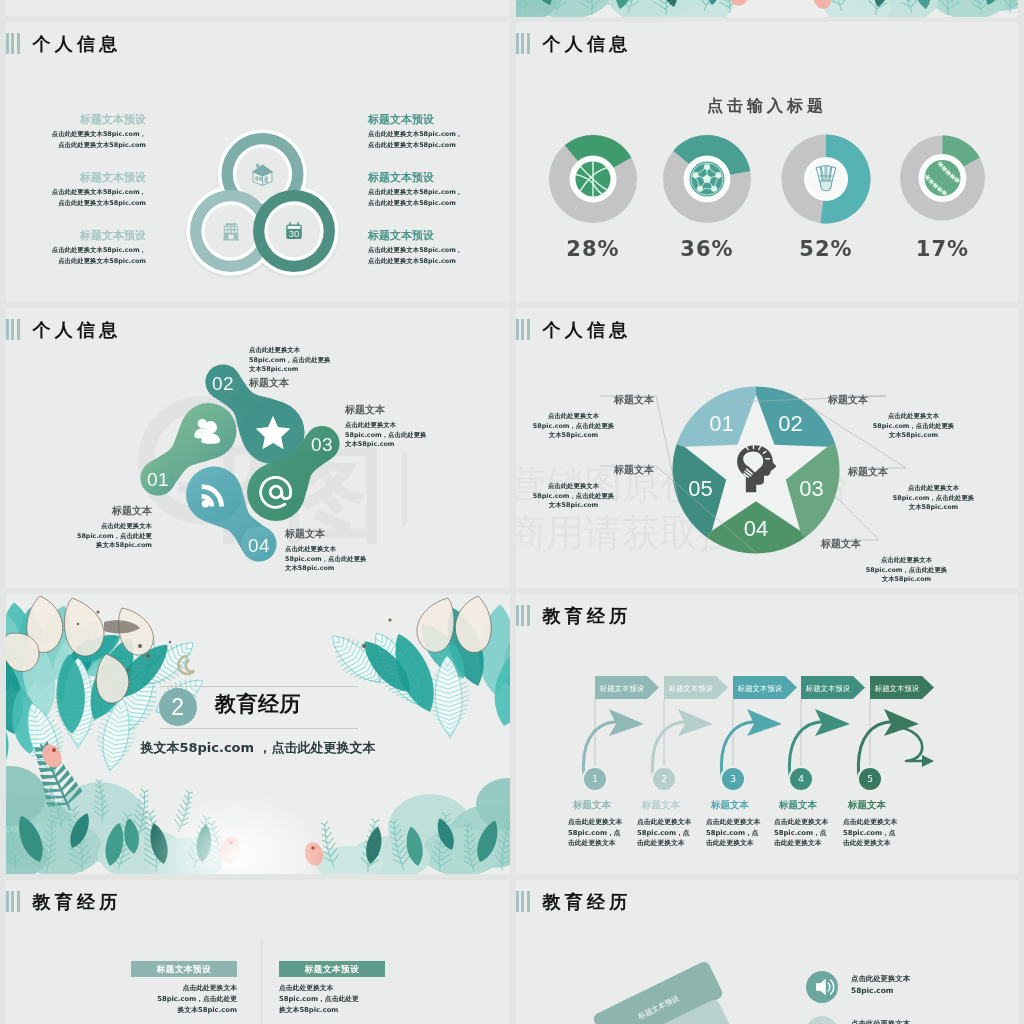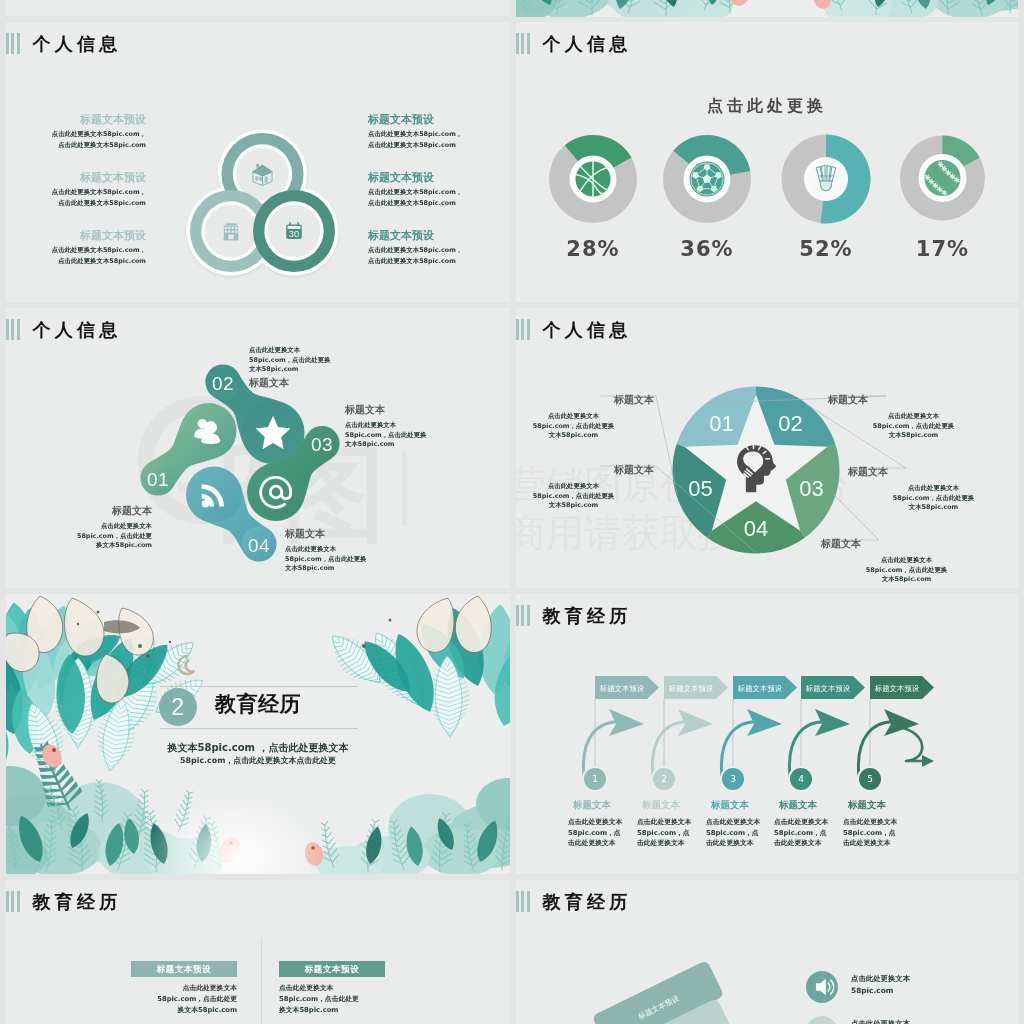--- a/index.html
+++ b/index.html
@@ -827,21 +827,21 @@
   <div class="slide col-r" style="top:22px;height:280px;">
     <div class="hdr">
       <span class="bars">
           <i></i>
           <i></i>
           <i></i>
         </span>
       <span class="hdr-txt cn">个人信息</span>
     </div>
     <div class="cn" style="position:absolute;left:0;top:74px;width:502px;text-align:center;font-size:16px;
-         font-weight:bold;color:#4a4a4a;letter-spacing:4px;">点击此处更换</div>
+         font-weight:bold;color:#4a4a4a;letter-spacing:4px;">点击输入标题</div>
     <div id="s2-donuts">
         <svg width="502" height="180" viewBox="0 0 502 180" style="position:absolute;left:0;top:90px;">
           <g>
       <circle cx="77" cy="67" r="44" fill="#c4c4c4"></circle>
       <path d="M77,67 L48.72,33.29 A44,44 0 0 1 115.41,45.53 Z" fill="#3f9b6e"></path>
       <circle cx="77" cy="67" r="23.5" fill="#fbfcfc"></circle>
       <circle cx="77" cy="67" r="17.5" fill="#3f9b6e"></circle>
       <g transform="translate(77,67) scale(0.875)">
               <g fill="none" stroke="#d9f4e4" stroke-width="1.7" stroke-linecap="round">
      <path d="M0,-20 L0,20"></path>
@@ -1855,22 +1855,21 @@
          pointer-events:none;"></div>
     <div style="position:absolute;left:154px;top:92px;width:198px;height:1px;background:#c6c9c9;"></div>
     <div style="position:absolute;left:154px;top:134px;width:198px;height:1px;background:#c6c9c9;"></div>
     <div style="position:absolute;left:152.6px;top:93.6px;width:38px;height:38px;border-radius:50%;background:#80b1ae;">
       <span class="cn" style="position:absolute;left:0;top:0;width:38px;height:38px;line-height:38px;
             text-align:center;font-size:23px;color:#ffffff;font-family:'Liberation Sans',sans-serif;font-weight:300;">2</span>
     </div>
     <div class="cn" style="position:absolute;left:209px;top:98px;font-size:21px;font-weight:bold;
          color:#151515;letter-spacing:0.5px;line-height:24px;">教育经历</div>
     <div id="s5-body" style="position:absolute;left:82px;top:148px;width:340px;text-align:center;">
-        <div class="cn bdy" style="font-size:10px;line-height:12.6px;">换文本58pic.com ，点击此处更换文本</div>
-        <div class="cn bdy" style="font-size:7.9px;line-height:12.6px;">58pic.com，点击此处更换文本点击此处更</div>
+        <div class="cn bdy" style="font-size:13px;line-height:12.6px;">换文本58pic.com ，点击此处更换文本</div>
       </div>
   </div>
 
   <div class="slide col-r" style="top:594px;height:280px;">
     <div class="hdr">
       <span class="bars">
           <i></i>
           <i></i>
           <i></i>
         </span>

